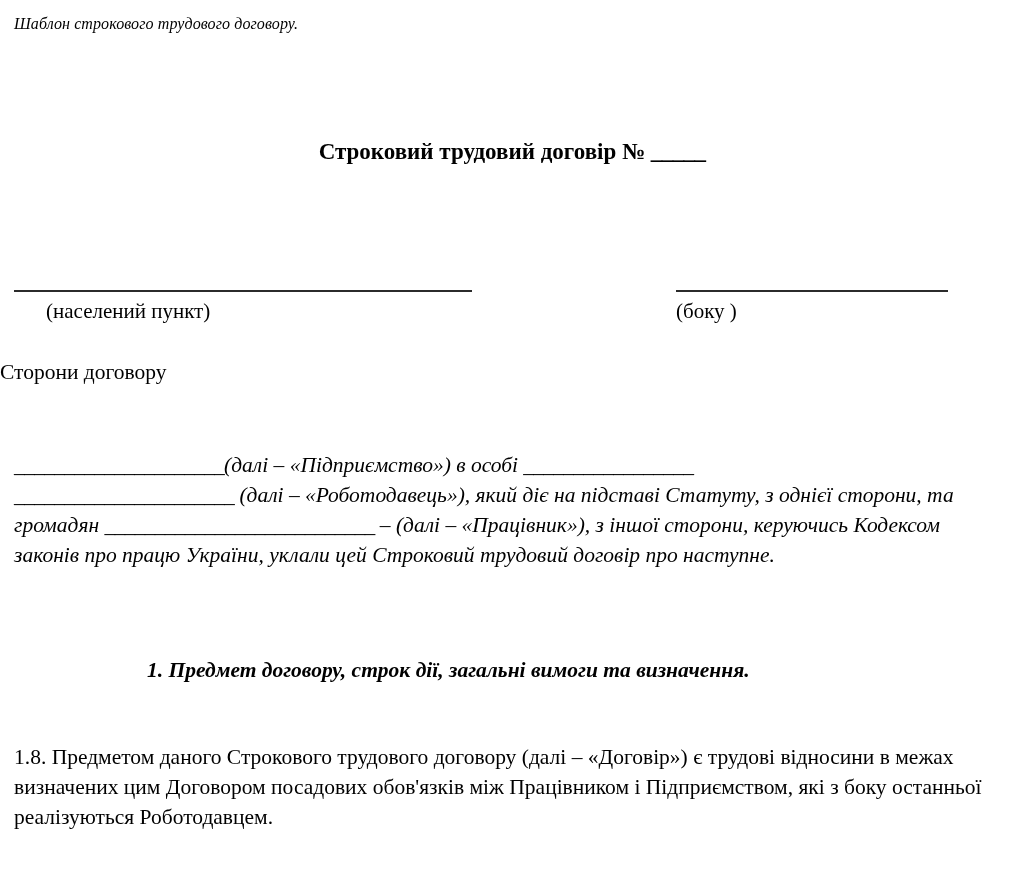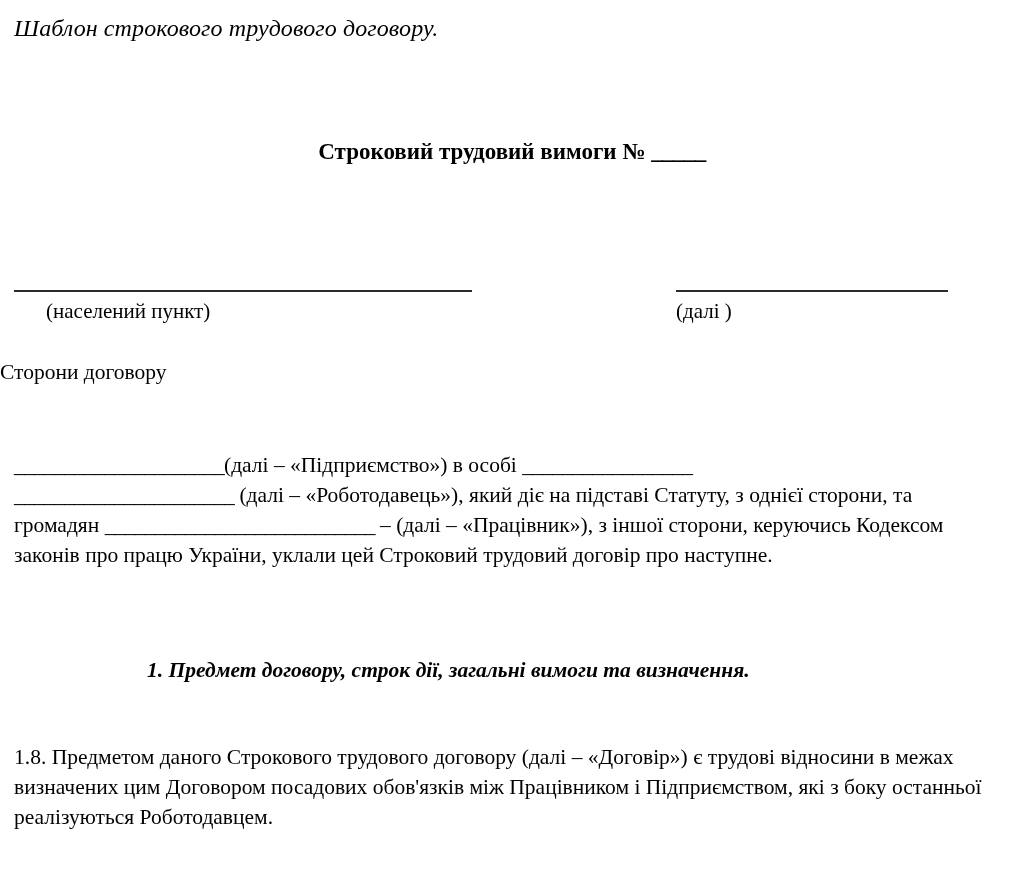--- a/index.html
+++ b/index.html
@@ -28,21 +28,21 @@
   .doc-line {
     position: absolute;
     white-space: nowrap;
     line-height: 1;
   }
 
   .intro-note {
     left: 14px;
     top: 16px;
     font-style: italic;
-    font-size: 24px;
+    font-size: 16px;
     letter-spacing: 0.1px;
   }
 
   .doc-title {
     left: 0;
     right: 0;
     top: 140px;
     text-align: center;
     font-weight: bold;
     font-size: 23px;
@@ -91,21 +91,21 @@
   }
 
   
   .body-block {
     position: absolute;
     left: 14px;
     width: 982px;
     font-size: 21.5px;
     line-height: 30px;
   }
-  .body-block.parties { top: 450px; }
+  .body-block.parties { top: 450px; font-style: italic; }
   .body-block.subject { top: 742px; }
 
   .body-block p {
     margin: 0;
     text-align: left;
   }
 
   .fill-blank {
     text-decoration: none;
     letter-spacing: -0.75px;
@@ -123,31 +123,31 @@
   }
 </style>
 </head>
 <body>
 
 <div class="page">
 
   <div class="doc-line intro-note">Шаблон строкового трудового договору.</div>
 
   <div class="doc-line doc-title">
-    <span>Строковий трудовий вимоги № </span><span class="fill-blank">_____</span>
+    <span>Строковий трудовий договір № </span><span class="fill-blank">_____</span>
   </div>
 
   <div class="place-date-row">
     <div class="pd-cell left">
       <div class="pd-rule"></div>
       <span class="pd-caption">(населений пункт)</span>
     </div>
     <div class="pd-cell right">
       <div class="pd-rule"></div>
-      <span class="pd-caption">(далі )</span>
+      <span class="pd-caption">(боку )</span>
     </div>
   </div>
 
   <div class="doc-line parties-heading">Сторони договору</div>
 
   <div class="body-block parties">
     <p><span class="fill-blank">_____________________</span><span>(далі – «Підприємство») в особі </span><span class="fill-blank">_________________</span><br><span class="fill-blank">______________________</span><span> (далі – «Роботодавець»), який діє на підставі Статуту, з однієї сторони, та громадян </span><span class="fill-blank">___________________________</span><span> – (далі – «Працівник»), з іншої сторони, керуючись Кодексом законів про працю України, уклали цей Строковий трудовий договір про наступне.</span></p>
   </div>
 
   <div class="section-heading">1. Предмет договору, строк дії, загальні вимоги та визначення.</div>

